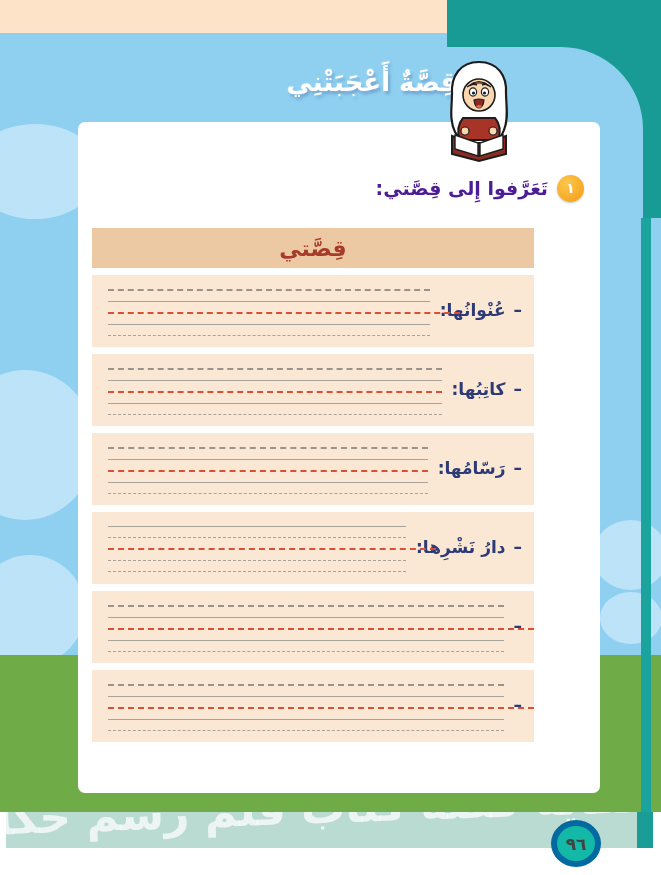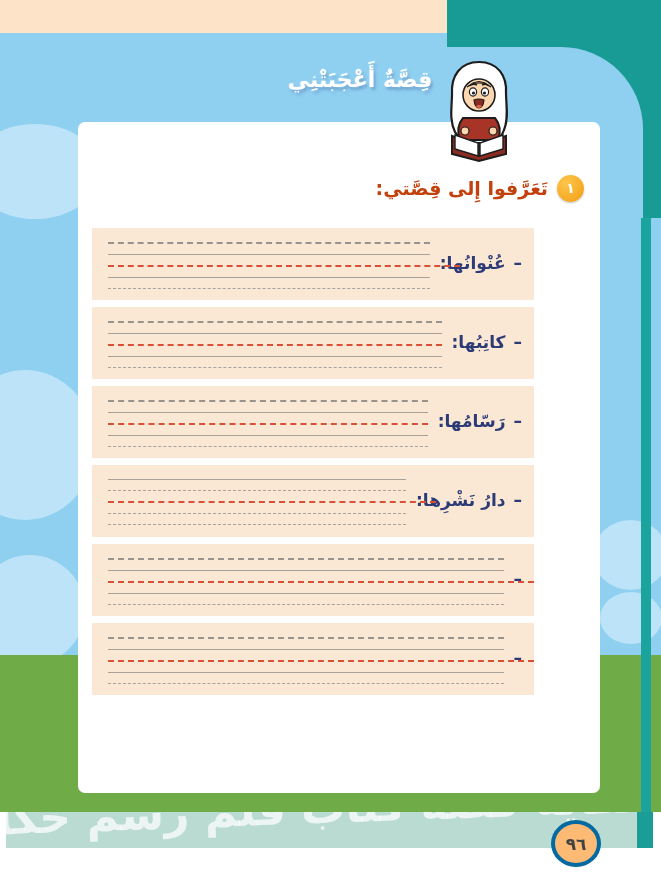--- a/index.html
+++ b/index.html
@@ -24,36 +24,36 @@
     position:absolute;left:6px;top:812px;width:646px;height:36px;background:#b9dbd2;
     overflow:hidden;color:rgba(255,255,255,0.72);font-size:44px;font-weight:bold;
     line-height:30px;white-space:nowrap;letter-spacing:2px;
   }
   .pattern-band span{display:inline-block;transform:translateY(-4px) rotate(-2deg);}
   .band-cap{position:absolute;left:637px;top:812px;width:16px;height:36px;background:#1b9d97;}
   
   .card{position:absolute;left:78px;top:122px;width:522px;height:671px;background:#ffffff;border-radius:7px;}
   
   .page-title{
-    position:absolute;left:254px;top:66px;width:212px;text-align:center;
-    color:#ffffff;font-size:22px;font-weight:bold;line-height:1.3;
+    position:absolute;left:266px;top:66px;width:212px;text-align:center;
+    color:#ffffff;font-size:26px;font-weight:bold;line-height:1.3;
     text-shadow:2px 3px 3px rgba(110,160,205,.9),0 0 2px rgba(255,255,255,.5);
   }
   .girl{position:absolute;left:438px;top:58px;width:82px;height:106px;}
   
   .instruction{
     position:absolute;top:174px;right:77px;display:flex;align-items:center;gap:9px;direction:rtl;
   }
   .badge{
     width:27px;height:27px;border-radius:50%;flex:0 0 auto;
     background:radial-gradient(circle at 35% 30%,#fdc64b,#f29d13);
     color:#fff;font-size:14px;font-weight:bold;display:flex;align-items:center;justify-content:center;
     box-shadow:0 1px 2px rgba(0,0,0,.25);
   }
-  .instruction-text{color:#c2410c;font-size:19px;font-weight:bold;line-height:1.5;}
+  .instruction-text{color:#4c1d95;font-size:19px;font-weight:bold;line-height:1.5;}
   
   .story-table{position:absolute;left:92px;top:228px;width:442px;direction:rtl;}
   .story-header{
     height:40px;background:#edc9a3;display:flex;align-items:center;justify-content:center;
     color:#a63b2a;font-size:22px;font-weight:bold;margin-bottom:7px;
   }
   .story-row{
     height:72px;background:#fae7d4;margin-bottom:7px;display:flex;align-items:center;
     padding:0 12px;box-sizing:border-box;direction:rtl;
   }
@@ -64,21 +64,21 @@
     padding:2px 10px 0 4px;min-width:0;}
   .ln{height:0;}
   .ln.g-dash{border-top:2px dashed #98948c;}
   .ln.g-solid{border-top:1px solid #a7a29a;}
   .ln.g-dash2{border-top:1px dashed #a7a29a;}
   .ln.red{border-top:2px dashed #da5037;}
   .red-extend .ln.red{margin-left:0;margin-right:-30px;}
   
   .page-circle{
     position:absolute;left:551px;top:820px;width:50px;height:47px;border-radius:50%;
-    background:#fdba74;border:4px solid #0369a1;box-sizing:border-box;
+    background:#14b8a6;border:6px solid #0369a1;box-sizing:border-box;
     display:flex;align-items:center;justify-content:center;
     color:#424242;font-size:17px;font-weight:bold;
   }
 </style>
 </head>
 <body>
 
 <div id="stage">
 
   <div class="sky"></div>
@@ -131,20 +131,21 @@
     <path d="M65 77 L 42 85 L 42 98 L 65 91 Z" fill="#ffffff" stroke="#1d1d1d" stroke-width="1.4"></path>
     <line x1="41" y1="85" x2="41" y2="99" stroke="#1d1d1d" stroke-width="1.4"></line>
   </svg>
 
   <div class="instruction">
     <div class="badge">١</div>
     <div class="instruction-text">تَعَرَّفوا إِلى قِصَّتي:</div>
   </div>
 
   <div class="story-table">
+    <div class="story-header">قِصَّتي</div>
 
     <div class="story-row red-extend">
       <div class="row-label">
         <span class="row-dash">–</span>
         <span>عُنْوانُها:</span>
       </div>
       <div class="answer-lines">
         <div class="ln g-dash"></div>
         <div class="ln g-solid"></div>
         <div class="ln red"></div>

